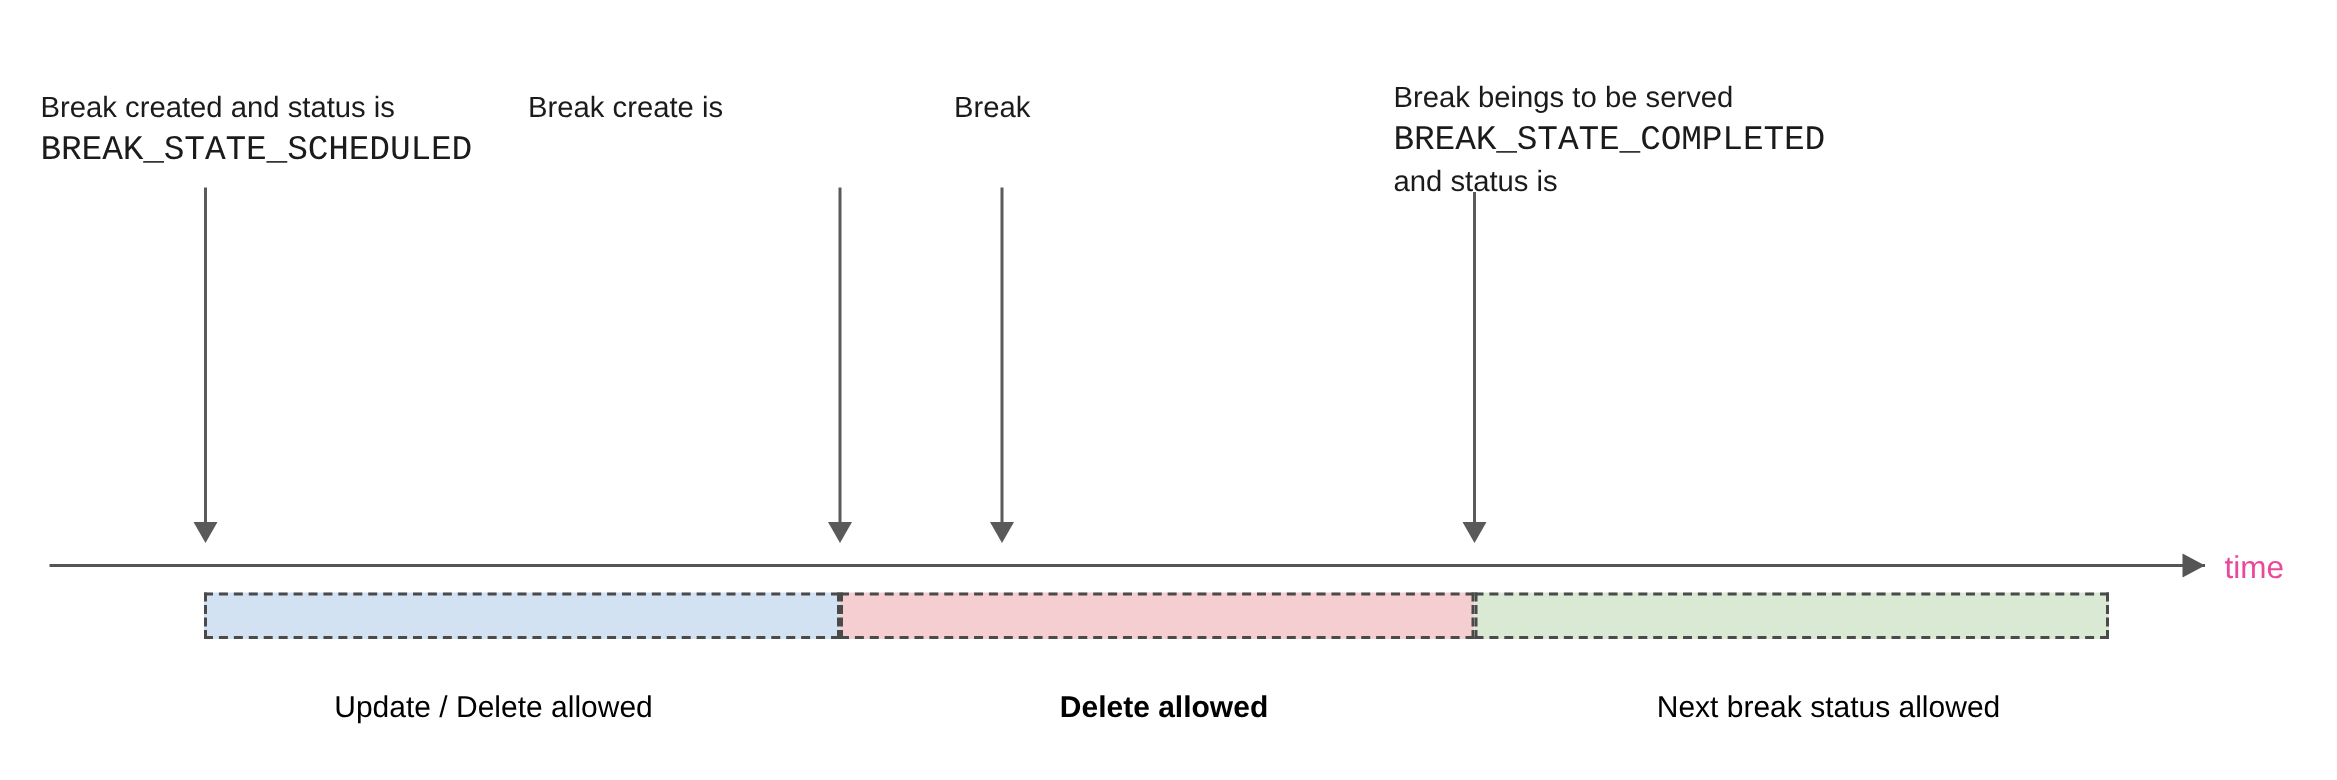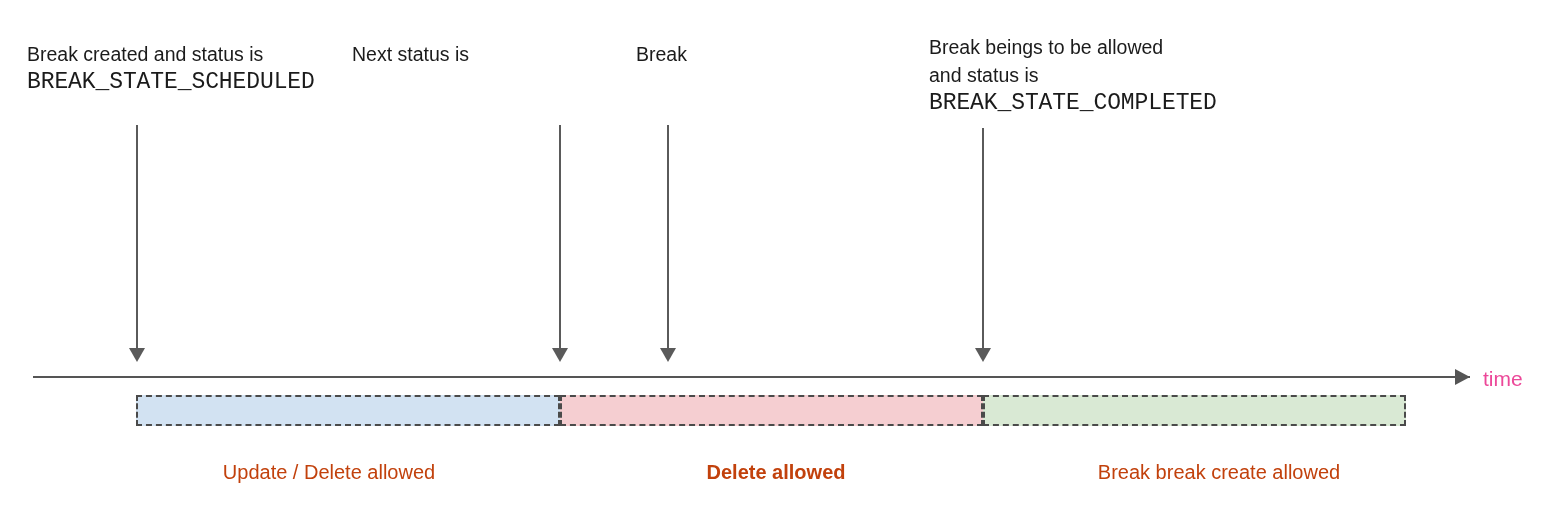--- a/index.html
+++ b/index.html
@@ -20,20 +20,21 @@
   }
 
   
   .callout {
     position: absolute;
     font-family: "Liberation Sans", sans-serif;
     font-size: 19.5px;
     line-height: 28px;
     color: #1b1b1b;
     white-space: nowrap;
+    margin-top: 18px;
   }
   .callout .mono {
     font-family: "Liberation Mono", monospace;
     font-size: 23px;
     letter-spacing: -0.1px;
   }
   .callout .line { display: block; }
 
   
   .vline {
@@ -79,49 +80,49 @@
     height: 31px;
     box-sizing: border-box;
     border: 2.5px dashed #4a4a4a;
   }
 
   
   .caption {
     position: absolute;
     font-size: 20px;
     line-height: 24px;
-    color: #c2410c;
+    color: #000000;
     text-align: center;
     font-family: "Liberation Sans", sans-serif;
     white-space: nowrap;
     transform: translateX(-50%);
   }
 </style>
 </head>
 <body>
 
 <div id="canvas">
 
   <div class="callout" style="left:27px; top:40px;">
     <span class="line">Break created and status is</span>
     <span class="line mono">BREAK_STATE_SCHEDULED</span>
   </div>
 
   <div class="callout" style="left:352px; top:40px;">
-    <span class="line">Next status is</span>
+    <span class="line">Break create is</span>
   </div>
 
   <div class="callout" style="left:636px; top:40px;">
     <span class="line">Break</span>
   </div>
 
   <div class="callout" style="left:929px; top:33px;">
-    <span class="line">Break beings to be allowed</span>
+    <span class="line">Break beings to be served</span>
+    <span class="line mono">BREAK_STATE_COMPLETED</span>
     <span class="line">and status is</span>
-    <span class="line mono">BREAK_STATE_COMPLETED</span>
   </div>
 
   <div class="vline" style="left:136px; top:125px; height:225px;"></div>
   <div class="vhead" style="left:129px; top:348px;"></div>
 
   <div class="vline" style="left:559px; top:125px; height:225px;"></div>
   <div class="vhead" style="left:552px; top:348px;"></div>
 
   <div class="vline" style="left:667px; top:125px; height:225px;"></div>
   <div class="vhead" style="left:660px; top:348px;"></div>
@@ -132,15 +133,15 @@
   <div class="axis-line" style="left:33px; top:376px; width:1437px;"></div>
   <div class="axis-head" style="left:1455px; top:369px;"></div>
   <div class="axis-label" style="left:1483px; top:368px;">time</div>
 
   <div class="bar" style="left:136px; width:424px; background:#d2e2f2;"></div>
   <div class="bar" style="left:560px; width:423px; background:#f5ced1;"></div>
   <div class="bar" style="left:983px; width:423px; background:#d9e9d4;"></div>
 
   <div class="caption" style="left:329px; top:460px;">Update / Delete allowed</div>
   <div class="caption" style="left:776px; top:460px;font-weight:bold;">Delete allowed</div>
-  <div class="caption" style="left:1219px; top:460px;">Break break create allowed</div>
+  <div class="caption" style="left:1219px; top:460px;">Next break status allowed</div>
 
 </div>
 
 </body></html>

